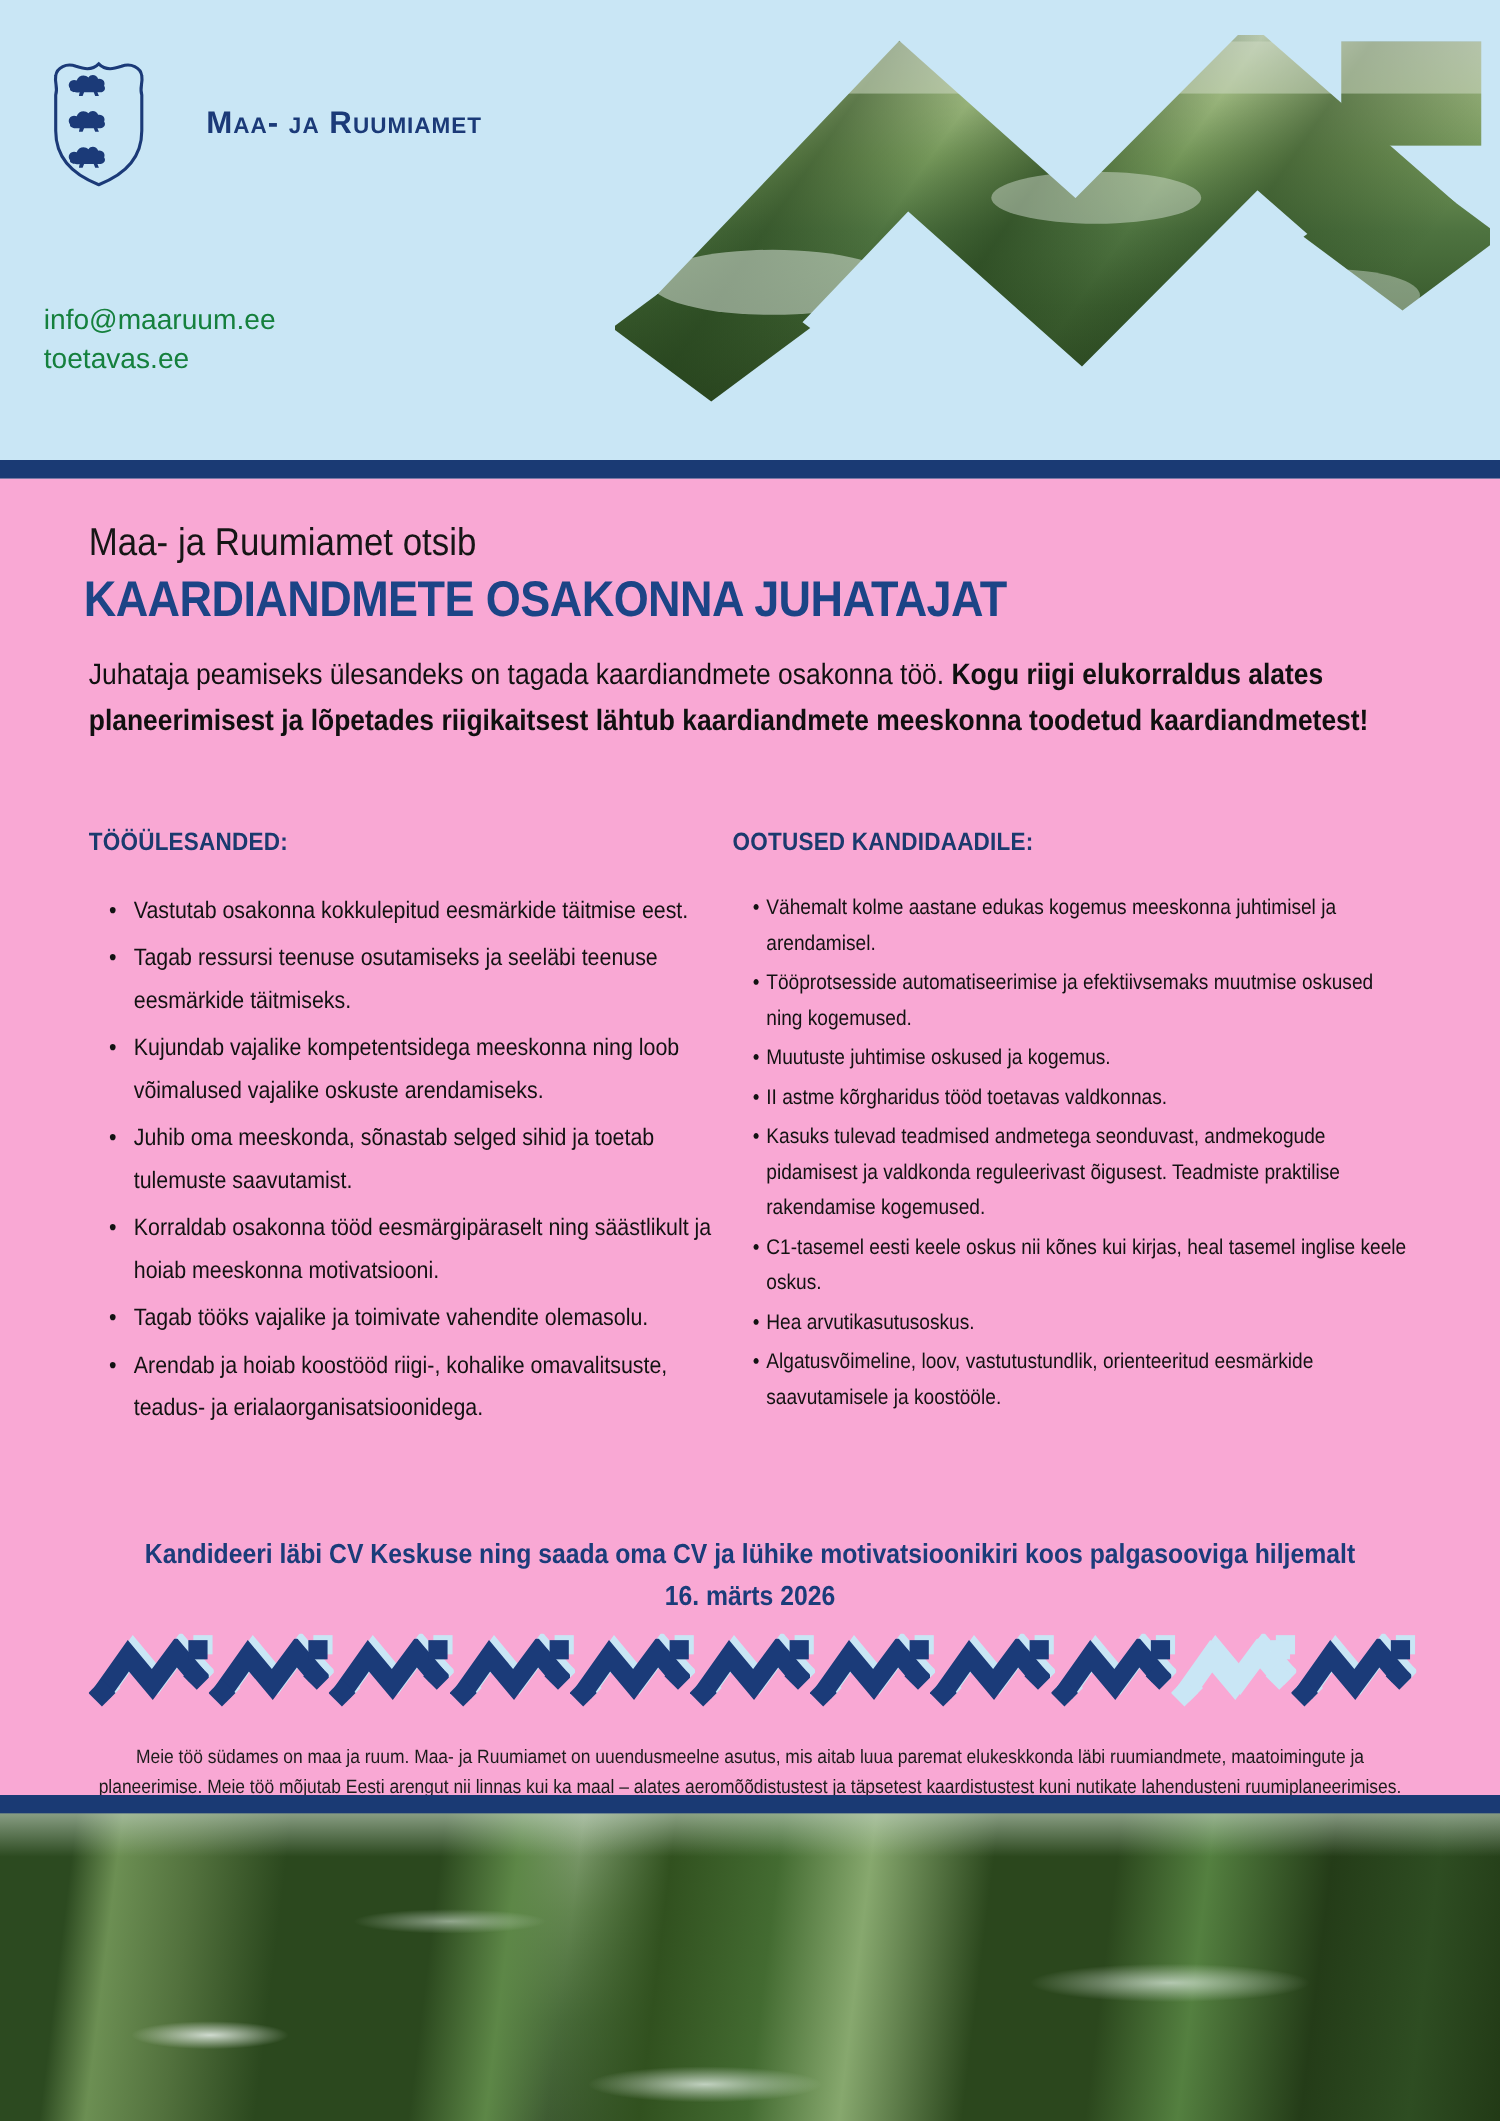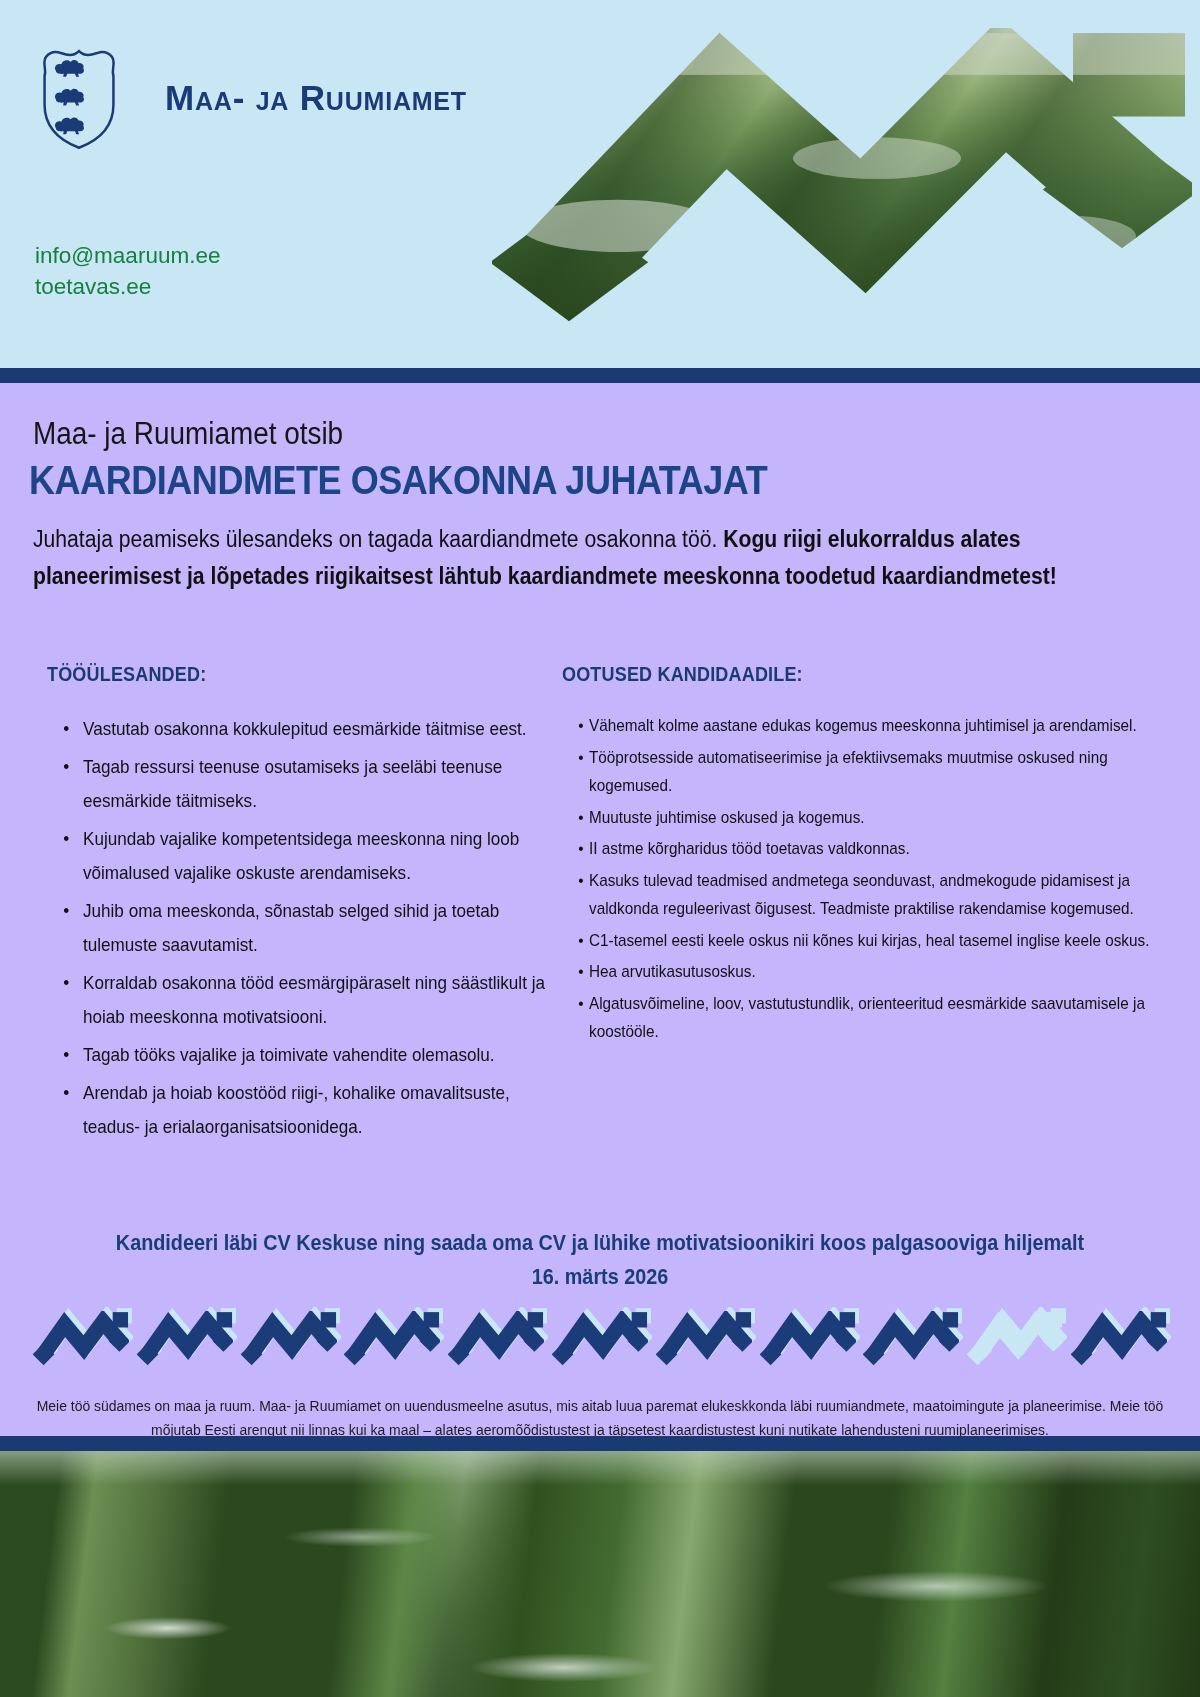--- a/index.html
+++ b/index.html
@@ -5,36 +5,36 @@
   html,body{margin:0;padding:0;background:#ffffff;}
   .page{
     position:relative;width:1200px;height:1697px;margin:0 auto;overflow:hidden;
     font-family:"Liberation Sans","DejaVu Sans",sans-serif;background:#ffffff;
   }
   
   .topbar{position:relative;height:368px;background:#c9e6f5;}
   .brand{position:absolute;left:35px;top:42px;display:flex;align-items:center;gap:42px;}
   .coat{width:88px;height:112px;}
   .brand-name{
-    font-size:35px;font-weight:700;color:#1b3a78;letter-spacing:.8px;
+    font-size:25px;font-weight:700;color:#1b3a78;letter-spacing:.8px;
     font-variant:small-caps;white-space:nowrap;
   }
   .contact{position:absolute;left:35px;top:240px;color:#15803d;font-size:22.5px;line-height:31px;}
   .mphoto{position:absolute;top:28px;right:8px;}
   
   .bar{height:15px;background:#1a3a74;}
   
-  main{position:relative;height:1053px;padding:0 33px;box-sizing:border-box;overflow:hidden;background:#c4b5fd;}
+  main{position:relative;height:1053px;padding:0 71px;box-sizing:border-box;overflow:hidden;background:#f9a8d4;}
   .cond{width:calc(100% / 0.9);transform:scaleX(0.9);transform-origin:0 0;}
   .pretitle{margin-top:33px;font-size:31px;color:#161616;}
   .job-title{margin:6px 0 0 -4px;font-size:40px;font-weight:800;color:#1c4486;letter-spacing:-.5px;}
   .intro{margin-top:18px;font-size:23.5px;line-height:37px;color:#101010;}
   .intro b{font-weight:700;}
   .columns{display:flex;margin-top:68px;}
-  .col-left{width:515px;flex:none;margin-left:14px;}
+  .col-left{width:515px;flex:none;}
   .col-right{flex:1;}
   .col-h{font-size:20px;font-weight:700;color:#1b3a6e;margin:0 0 26px 0;letter-spacing:.2px;}
   ul.blist{list-style:none;margin:0;padding:0;color:#121212;}
   .col-left li{font-size:19px;line-height:34px;margin-bottom:4px;padding-left:40px;position:relative;}
   .col-right li{font-size:17px;line-height:28.5px;margin-bottom:3px;padding-left:30px;position:relative;}
   ul.blist li::before{content:"•";position:absolute;left:18px;color:#121212;}
   .col-right li::before{left:10px;}
   .cta{margin-top:78px;text-align:center;font-size:22px;line-height:34px;font-weight:700;color:#1b3c7a;}
   
   .band{margin-top:17px;display:flex;justify-content:space-between;align-items:flex-start;}

